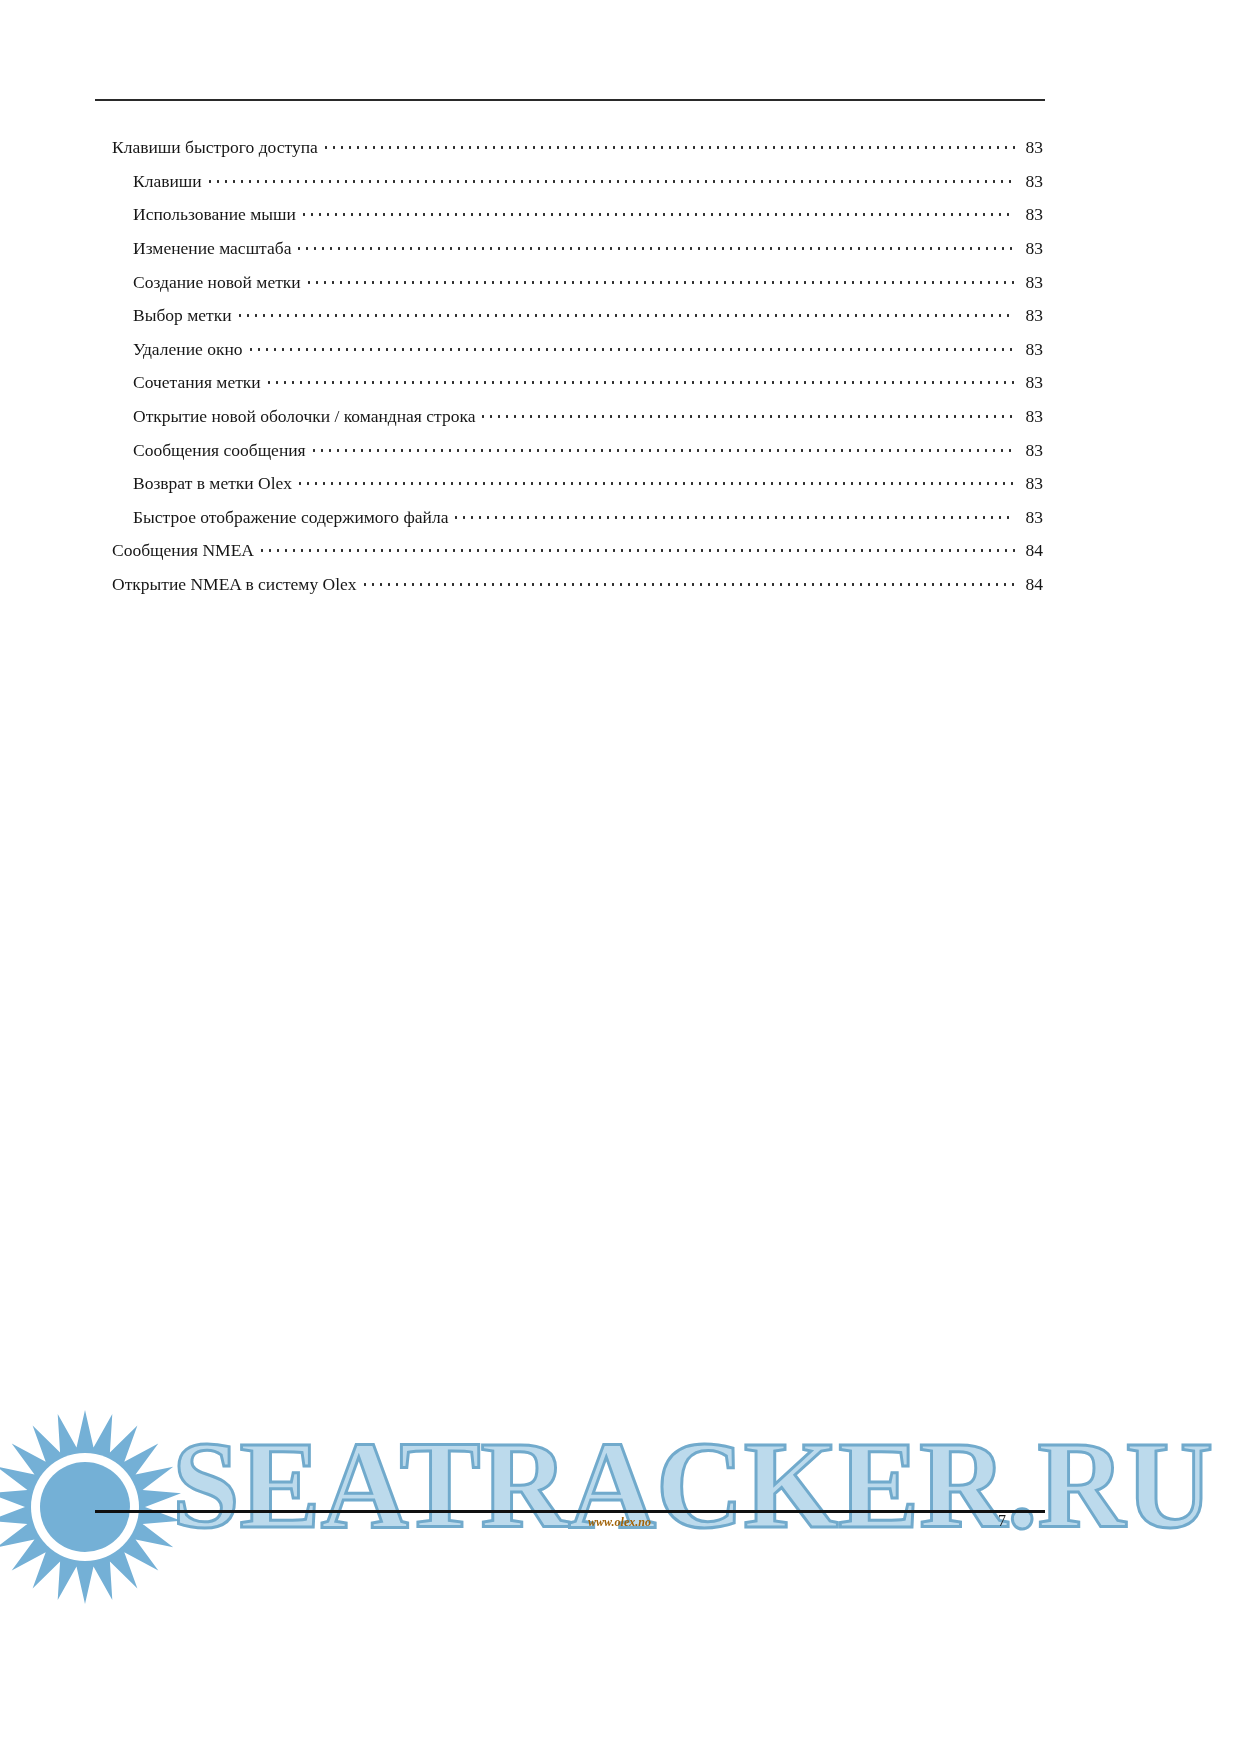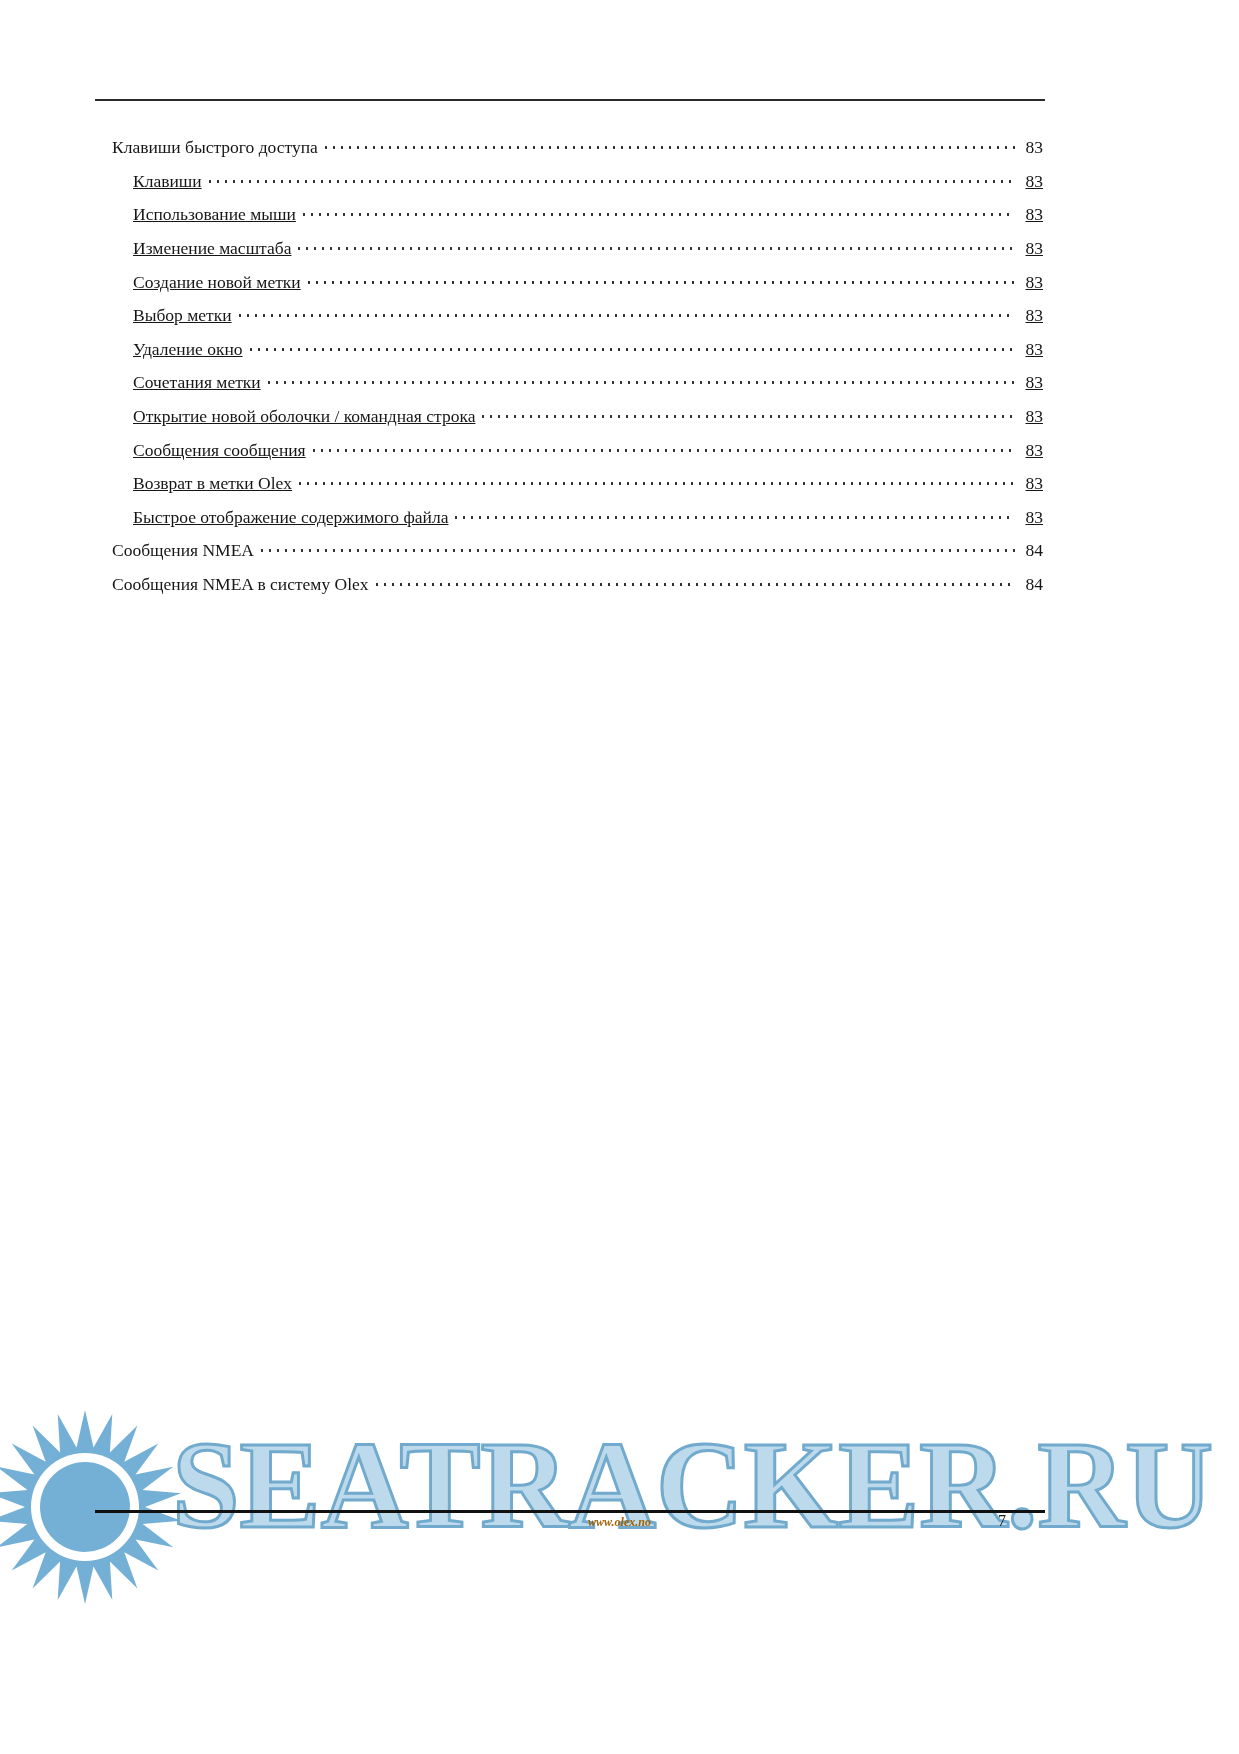--- a/index.html
+++ b/index.html
@@ -34,21 +34,21 @@
   }
 
   .toc-row {
     display: flex;
     align-items: center;
     height: 33.6px;
     font-size: 17.5px;
     color: #161616;
     white-space: nowrap;
   }
-  .toc-row.indent-1 { padding-left: 21px; text-decoration: underline; }
+  .toc-row.indent-1 { padding-left: 21px; }
 
   .toc-label { flex: 0 0 auto; }
 
   .toc-leader {
     flex: 1 1 auto;
     display: inline-block;
     height: 3px;
     margin: 0 4px;
     background-image: radial-gradient(circle, #2c2c2c 1.1px, rgba(0,0,0,0) 1.4px);
     background-size: 8px 3px;
@@ -198,21 +198,21 @@
       <span class="toc-label">Быстрое отображение содержимого файла</span>
       <span class="toc-leader"></span>
       <span class="toc-page">83</span>
     </div>
       <div class="toc-row">
       <span class="toc-label">Сообщения NMEA</span>
       <span class="toc-leader"></span>
       <span class="toc-page">84</span>
     </div>
       <div class="toc-row">
-      <span class="toc-label">Сообщения NMEA в систему Olex</span>
+      <span class="toc-label">Открытие NMEA в систему Olex</span>
       <span class="toc-leader"></span>
       <span class="toc-page">84</span>
     </div>
     </div>
 
   <div class="watermark">
     <svg class="sun-logo" width="200" height="210" viewBox="0 0 200 210">
       <polygon points="97.0,8.0 105.5,45.6 124.3,11.9 121.9,50.4 149.4,23.4 136.3,59.7 170.3,41.5 147.5,72.6 185.2,64.7 154.6,88.1 193.0,91.2 157.0,105.0 193.0,118.8 154.6,121.9 185.2,145.3 147.5,137.4 170.3,168.5 136.3,150.3 149.4,186.6 121.9,159.6 124.3,198.1 105.5,164.4 97.0,202.0 88.5,164.4 69.7,198.1 72.1,159.6 44.6,186.6 57.7,150.3 23.7,168.5 46.5,137.4 8.8,145.3 39.4,121.9 1.0,118.8 37.0,105.0 1.0,91.2 39.4,88.1 8.8,64.7 46.5,72.6 23.7,41.5 57.7,59.7 44.6,23.4 72.1,50.4 69.7,11.9 88.5,45.6" fill="#74b0d6"></polygon>
       <circle cx="97" cy="105" r="54" fill="#ffffff"></circle>
       <circle cx="97" cy="105" r="45" fill="#74b0d6"></circle>

